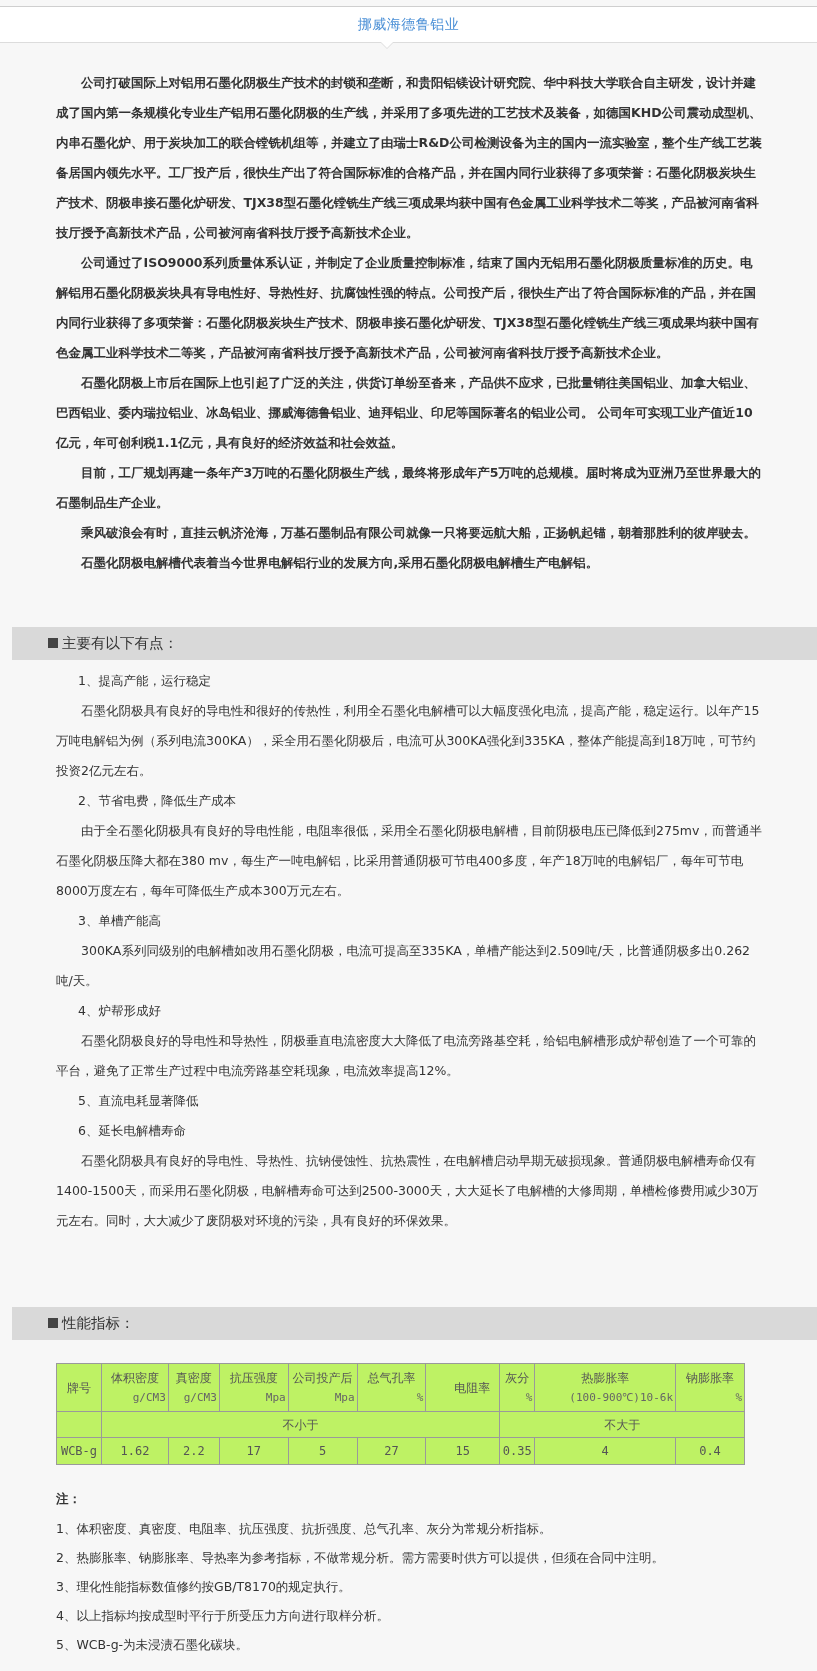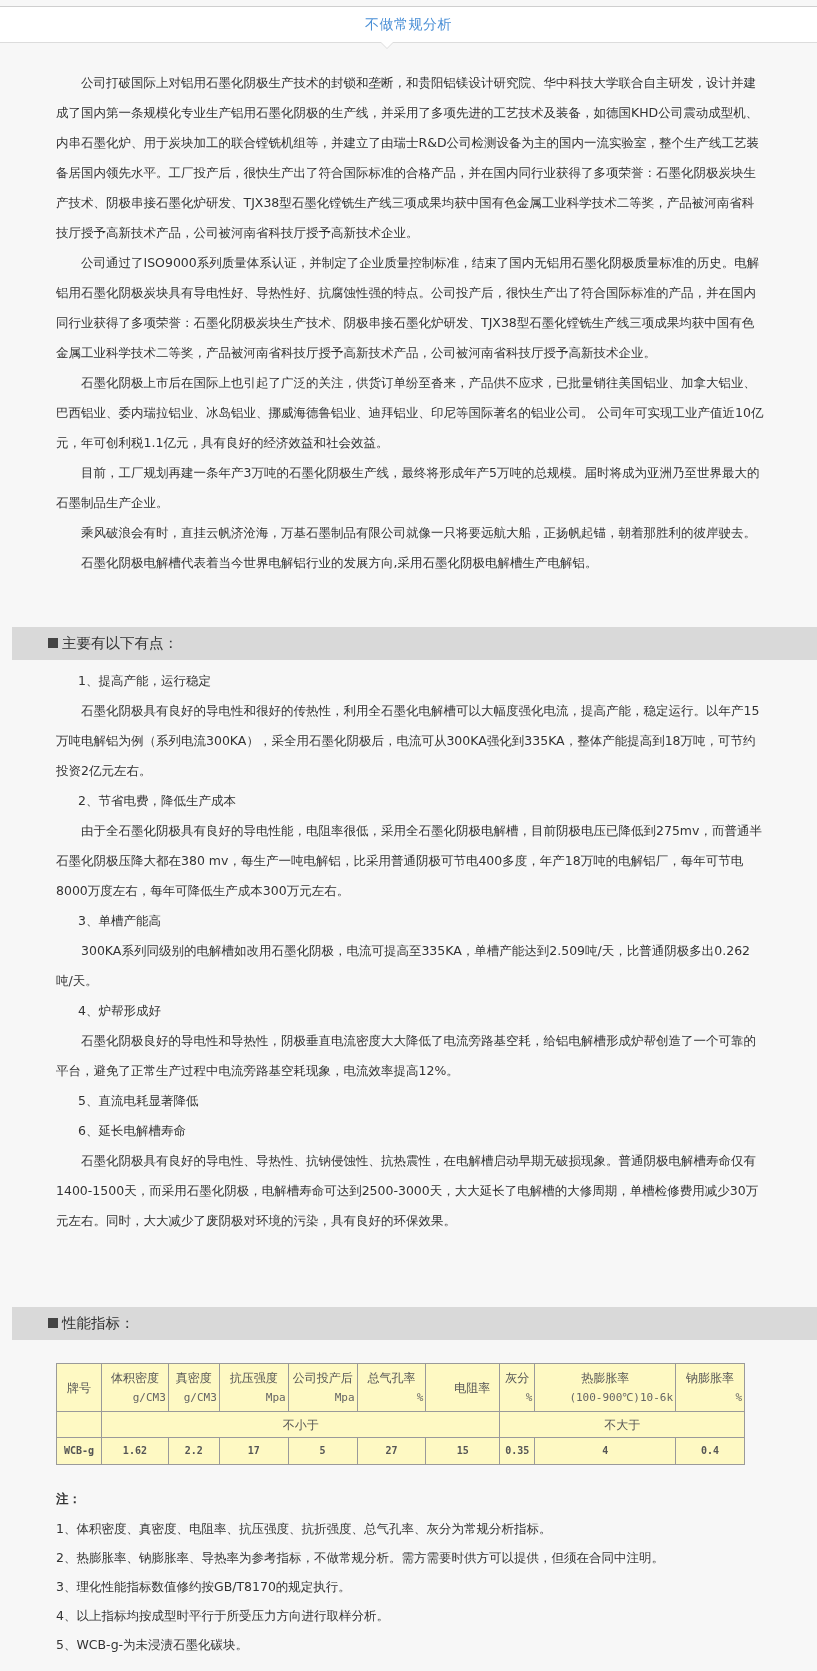--- a/index.html
+++ b/index.html
@@ -26,60 +26,60 @@
   }
   .title-notch-inner {
     position: absolute; left: 252px; top: 42px; width: 0; height: 0;
     border-left: 6px solid transparent; border-right: 6px solid transparent;
     border-top: 6px solid #ffffff;
   }
   .intro {
     position: absolute; left: 56px; top: 68px; width: 708px;
     font-size: 12.5px; line-height: 30px; color: #333;
   }
-  .intro p { margin: 0; text-indent: 2em; }
+  .intro p { margin: 0; text-indent: 2em; font-weight: bold; }
   .section-bar {
     position: absolute; left: 12px; width: 817px; height: 33px; background: #d9d9d9;
   }
   .section-bar .sq {
     position: absolute; left: 36px; top: 11px; width: 10px; height: 10px; background: #444;
   }
   .section-bar .label {
     position: absolute; left: 50px; top: 7px; font-size: 14.5px; color: #333;
   }
   .adv {
     position: absolute; left: 56px; top: 666px; width: 708px;
     font-size: 12.5px; line-height: 30px; color: #333;
   }
   .adv .h { margin: 0; padding-left: 22px; }
   .adv .b { margin: 0; text-indent: 2em; }
   table.spec {
     position: absolute; left: 56px; top: 1363px;
     border-collapse: collapse; width: 689px;
-    font-size: 12px; color: #555; background: #fef9c3;
+    font-size: 12px; color: #555; background: #bef264;
   }
   table.spec td {
     border: 1px solid #9a9a9a; text-align: center; padding: 0 2px;
     line-height: 20px;
   }
   table.spec .unit { font-size: 11px; color: #666; font-family: "DejaVu Sans Mono", monospace; text-align: right; }
-  table.spec .val { font-family: "DejaVu Sans Mono", monospace; font-size: 10px; font-weight: bold; }
+  table.spec .val { font-family: "DejaVu Sans Mono", monospace; font-size: 12px; }
   .notes {
     position: absolute; left: 56px; top: 1484px; width: 708px;
     font-size: 12.5px; line-height: 29px; color: #333;
   }
   .notes .nt { font-weight: bold; margin: 0 0 1px 0; }
   .notes p { margin: 0; }
 </style>
 </head>
 <body>
 
 <div class="top-rule"></div>
 <div class="title-bar">
-  <div class="title-text">不做常规分析</div>
+  <div class="title-text">挪威海德鲁铝业</div>
 </div>
 <div class="title-notch" style="left:380px;"></div>
 <div class="title-notch-inner" style="left:381px;"></div>
 
 <div class="intro">
   <p>公司打破国际上对铝用石墨化阴极生产技术的封锁和垄断，和贵阳铝镁设计研究院、华中科技大学联合自主研发，设计并建成了国内第一条规模化专业生产铝用石墨化阴极的生产线，并采用了多项先进的工艺技术及装备，如德国KHD公司震动成型机、内串石墨化炉、用于炭块加工的联合镗铣机组等，并建立了由瑞士R&amp;D公司检测设备为主的国内一流实验室，整个生产线工艺装备居国内领先水平。工厂投产后，很快生产出了符合国际标准的合格产品，并在国内同行业获得了多项荣誉：石墨化阴极炭块生产技术、阴极串接石墨化炉研发、TJX38型石墨化镗铣生产线三项成果均获中国有色金属工业科学技术二等奖，产品被河南省科技厅授予高新技术产品，公司被河南省科技厅授予高新技术企业。</p>
   <p>公司通过了ISO9000系列质量体系认证，并制定了企业质量控制标准，结束了国内无铝用石墨化阴极质量标准的历史。电解铝用石墨化阴极炭块具有导电性好、导热性好、抗腐蚀性强的特点。公司投产后，很快生产出了符合国际标准的产品，并在国内同行业获得了多项荣誉：石墨化阴极炭块生产技术、阴极串接石墨化炉研发、TJX38型石墨化镗铣生产线三项成果均获中国有色金属工业科学技术二等奖，产品被河南省科技厅授予高新技术产品，公司被河南省科技厅授予高新技术企业。</p>
   <p>石墨化阴极上市后在国际上也引起了广泛的关注，供货订单纷至沓来，产品供不应求，已批量销往美国铝业、加拿大铝业、巴西铝业、委内瑞拉铝业、冰岛铝业、挪威海德鲁铝业、迪拜铝业、印尼等国际著名的铝业公司。 公司年可实现工业产值近10亿元，年可创利税1.1亿元，具有良好的经济效益和社会效益。</p>
   <p>目前，工厂规划再建一条年产3万吨的石墨化阴极生产线，最终将形成年产5万吨的总规模。届时将成为亚洲乃至世界最大的石墨制品生产企业。</p>
   <p>乘风破浪会有时，直挂云帆济沧海，万基石墨制品有限公司就像一只将要远航大船，正扬帆起锚，朝着那胜利的彼岸驶去。</p>

